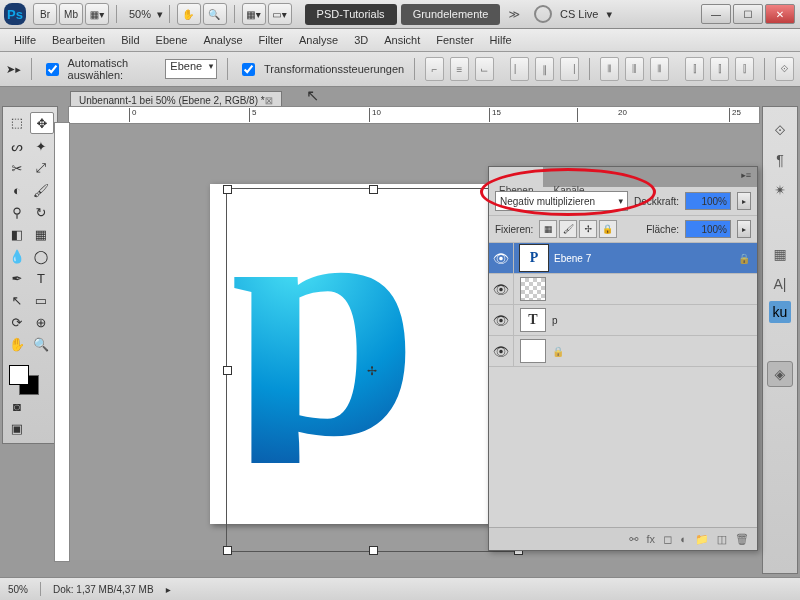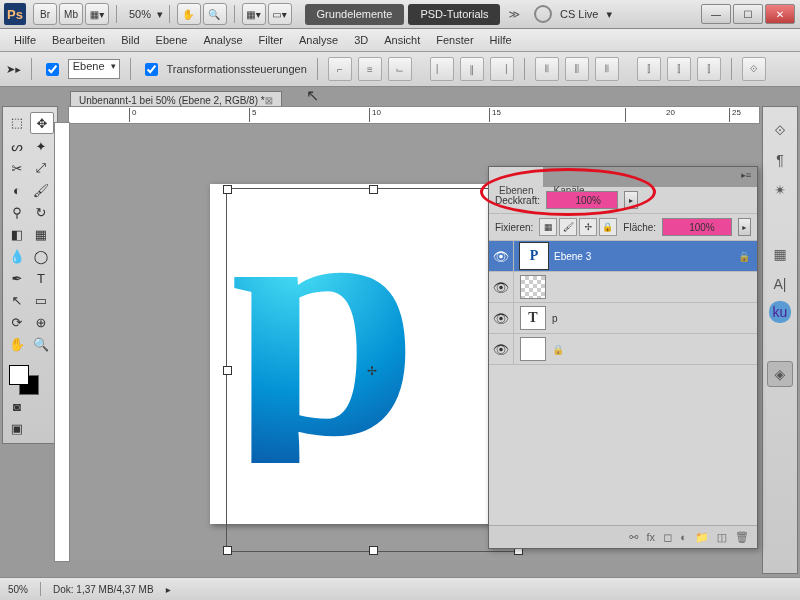--- a/index.html
+++ b/index.html
@@ -1,17 +1,17 @@
 <!DOCTYPE html>
 <html><head>
 <meta charset="utf-8">
 <style>
 body{margin:0;font-family:Tahoma,Arial,sans-serif;font-size:11px;color:#333;background:#b0b0b0;width:800px;height:600px;overflow:hidden;position:relative}
 .titlebar{height:28px;background:linear-gradient(#e9e9e9,#d0d0d0);display:flex;align-items:center;padding:0 4px;border-bottom:1px solid #888}
-.ps-icon{width:22px;height:22px;background:#1a3b6e;color:#fdba74;font-weight:bold;font-size:13px;display:flex;align-items:center;justify-content:center;border-radius:2px;margin-right:6px}
+.ps-icon{width:22px;height:22px;background:#1a3b6e;color:#0ea5e9;font-weight:bold;font-size:13px;display:flex;align-items:center;justify-content:center;border-radius:8px;margin-right:6px}
 .tb-btn{width:22px;height:20px;background:linear-gradient(#f5f5f5,#ddd);border:1px solid #999;border-radius:3px;margin:0 1px;display:flex;align-items:center;justify-content:center;font-size:10px;cursor:pointer}
 .tb-sep{width:1px;height:18px;background:#999;margin:0 6px}
 .zoom-label{margin:0 6px}
 .title-tabs{display:flex;margin-left:10px}
 .title-tab{padding:4px 12px;background:#555;color:#eee;border-radius:3px;margin:0 2px;font-size:11px}
 .title-tab.dark{background:#3a3a3a}
 .win-btns{margin-left:auto;display:flex}
 .win-btn{width:28px;height:18px;background:linear-gradient(#f0f0f0,#ccc);border:1px solid #888;border-radius:2px;margin:0 1px;display:flex;align-items:center;justify-content:center;font-size:10px;cursor:pointer}
 .win-btn.close{background:linear-gradient(#f08080,#c04040);color:#fff}
 .menubar{height:22px;background:linear-gradient(#ededed,#dcdcdc);display:flex;align-items:center;padding:0 6px;border-bottom:1px solid #999}
@@ -43,21 +43,21 @@
 .right-strip{position:absolute;right:2px;top:0;width:34px;background:linear-gradient(#dedede,#c8c8c8);border:1px solid #777;height:460px;padding-top:6px}
 .strip-icon{width:28px;height:26px;margin:4px auto;display:flex;align-items:center;justify-content:center;font-size:14px;cursor:pointer;color:#555}
 .layers-panel{position:absolute;right:42px;top:60px;width:268px;background:#d5d5d5;border:1px solid #666;box-shadow:2px 2px 6px rgba(0,0,0,.3)}
 .panel-tabs{display:flex;background:#9a9a9a;height:20px}
 .p-tab{padding:18px 10px;font-size:10px;color:#444;cursor:pointer}
 .p-tab.active{background:#d5d5d5}
 .panel-flyout{margin-left:auto;padding:3px 6px;cursor:pointer;font-size:9px;color:#444}
 .panel-row{display:flex;align-items:center;padding:4px 6px;gap:6px;border-bottom:1px solid #bbb;font-size:10px}
 .blend-select{flex:1;height:18px;background:#fff;border:1px solid #888;padding:0 14px 0 4px;position:relative;font-size:10px;display:flex;align-items:center}
 .blend-select::after{content:"▾";position:absolute;right:4px;font-size:9px}
-.val-field{width:38px;height:16px;background:#ec4899;border:1px solid #888;text-align:right;padding:0 16px;font-size:10px;display:flex;align-items:center;justify-content:flex-end}
+.val-field{width:38px;height:16px;background:#3b82f6;border:1px solid #888;text-align:right;padding:0 3px;font-size:10px;display:flex;align-items:center;justify-content:flex-end}
 .arrow-btn{width:12px;height:16px;border:1px solid #888;background:linear-gradient(#eee,#ccc);font-size:8px;display:flex;align-items:center;justify-content:center}
 .lock-icons{display:flex;gap:2px}
 .lock-ic{width:16px;height:16px;border:1px solid #999;background:#e8e8e8;font-size:9px;display:flex;align-items:center;justify-content:center}
 .layer-list{background:#d5d5d5;max-height:280px;overflow:auto}
 .layer{display:flex;align-items:center;height:30px;border-bottom:1px solid #bbb;cursor:pointer}
 .layer.sel{background:#4a7bc4;color:#fff}
 .eye{width:24px;text-align:center;font-size:13px;border-right:1px solid #bbb;height:100%;display:flex;align-items:center;justify-content:center}
 .thumb{width:24px;height:22px;background:#fff;border:1px solid #888;margin:0 6px;display:flex;align-items:center;justify-content:center;font-size:14px;font-weight:bold;font-family:Georgia,serif}
 .thumb.checker{background:conic-gradient(#ccc 25%,#fff 0 50%,#ccc 0 75%,#fff 0);background-size:8px 8px}
 .layer-name{flex:1;font-size:10px}
@@ -80,22 +80,22 @@
   <div class="tb-btn">▦▾</div>
   <div class="tb-sep"></div>
   <span class="zoom-label">50%</span>▾
   <div class="tb-sep"></div>
   <div class="tb-btn">✋</div>
   <div class="tb-btn">🔍</div>
   <div class="tb-sep"></div>
   <div class="tb-btn">▦▾</div>
   <div class="tb-btn">▭▾</div>
   <div class="title-tabs">
+    <div class="title-tab dark">PSD-Tutorials</div>
     <div class="title-tab">Grundelemente</div>
-    <div class="title-tab dark">PSD-Tutorials</div>
     <div style="padding:4px 6px;color:#555">≫</div>
   </div>
   <div class="cslive">
     <div class="cslive-ring"></div>
     <span>CS Live</span>▾
   </div>
   <div class="win-btns">
     <div class="win-btn">—</div>
     <div class="win-btn">☐</div>
     <div class="win-btn close">✕</div>
@@ -113,20 +113,21 @@
     <div class="menu-item">3D</div>
     <div class="menu-item">Ansicht</div>
     <div class="menu-item">Fenster</div>
     <div class="menu-item">Hilfe</div>
   </div>
 
 <div class="optionsbar">
   <span>➤▸</span>
   <div class="opt-sep"></div>
   <input type="checkbox" checked="" style="">
+  <span>Automatisch auswählen:</span>
   <div class="small-select"><span>Ebene</span></div>
   <div class="opt-sep"></div>
   <input type="checkbox" checked="" style="">
   <span>Transformationssteuerungen</span>
   <div class="opt-sep"></div>
   <div class="align-btn">⌐</div>
   <div class="align-btn">≡</div>
   <div class="align-btn">⌙</div>
   <div style="width:6px"></div>
   <div class="align-btn">⎸</div>
@@ -208,21 +209,21 @@
     <div class="tool-row">
         <div class="tool">▣</div>
       </div>
   </div>
 
   <div class="ruler-h" id="rulerH">
       <span style="left: 60px;">0</span>
       <span style="left: 180px;">5</span>
       <span style="left: 300px;">10</span>
       <span style="left: 420px;">15</span>
-      <span style="left: 556px; padding-left: 40px;">20</span>
+      <span style="left: 508px; padding-left: 40px;">20</span>
       <span style="left: 660px;">25</span>
     </div>
   <div class="ruler-v"></div>
 
   <div class="canvas-area">
     <div class="canvas">
       <div class="letter-p">p</div>
     </div>
     <div class="transform-box">
       <div class="handle" style="left:-4px;top:-4px"></div>
@@ -237,53 +238,56 @@
     </div>
   </div>
 
   <div class="right-strip">
     <div class="strip-icon">⟐</div>
     <div class="strip-icon">¶</div>
     <div class="strip-icon">✴</div>
     <div style="height:30px"></div>
     <div class="strip-icon">▦</div>
     <div class="strip-icon">A|</div>
-    <div class="strip-icon" style="background:#5a9bd4;color:#4c1d95;border-radius:10px;width:22px;height:22px">ku</div>
+    <div class="strip-icon" style="background:#5a9bd4;color:#000000;border-radius:2px;width:22px;height:22px">ku</div>
     <div style="height:30px"></div>
     <div class="strip-icon" style="background:#b8b8b8;border:1px solid #888;border-radius:3px;width:24px;height:24px">◈</div>
   </div>
 
   <div class="layers-panel">
     <div class="panel-tabs">
       <div class="p-tab active">Ebenen</div>
       <div class="p-tab">Kanäle</div>
       <div class="panel-flyout">▸≡</div>
     </div>
     <div class="panel-row">
+      <div class="blend-select">
+          <span>Negativ multiplizieren</span>
+        </div>
       <span>Deckkraft:</span>
       <div class="val-field">100%</div>
       <div class="arrow-btn">▸</div>
     </div>
     <div class="panel-row">
       <span>Fixieren:</span>
       <div class="lock-icons">
         <div class="lock-ic">▦</div>
         <div class="lock-ic">🖌</div>
         <div class="lock-ic">✢</div>
         <div class="lock-ic">🔒</div>
       </div>
       <span style="margin-left:auto">Fläche:</span>
       <div class="val-field">100%</div>
       <div class="arrow-btn">▸</div>
     </div>
     <div class="layer-list" id="layerList">
         <div class="layer sel">
           <div class="eye">👁</div>
           <div class="thumb" style="color: rgb(11, 76, 158); background: rgb(255, 255, 255); border: 2px solid rgb(255, 255, 255); outline: rgb(51, 51, 51) solid 1px;">P</div>
-          <div class="layer-name">Ebene 3</div>
+          <div class="layer-name">Ebene 7</div>
           <div class="layer-lock">🔒</div>
         </div>
         <div class="layer">
           <div class="eye">👁</div>
           <div class="thumb checker"></div>
         </div>
         <div class="layer">
           <div class="eye">👁</div>
           <div class="thumb">T</div>
           <div class="layer-name">p</div>

